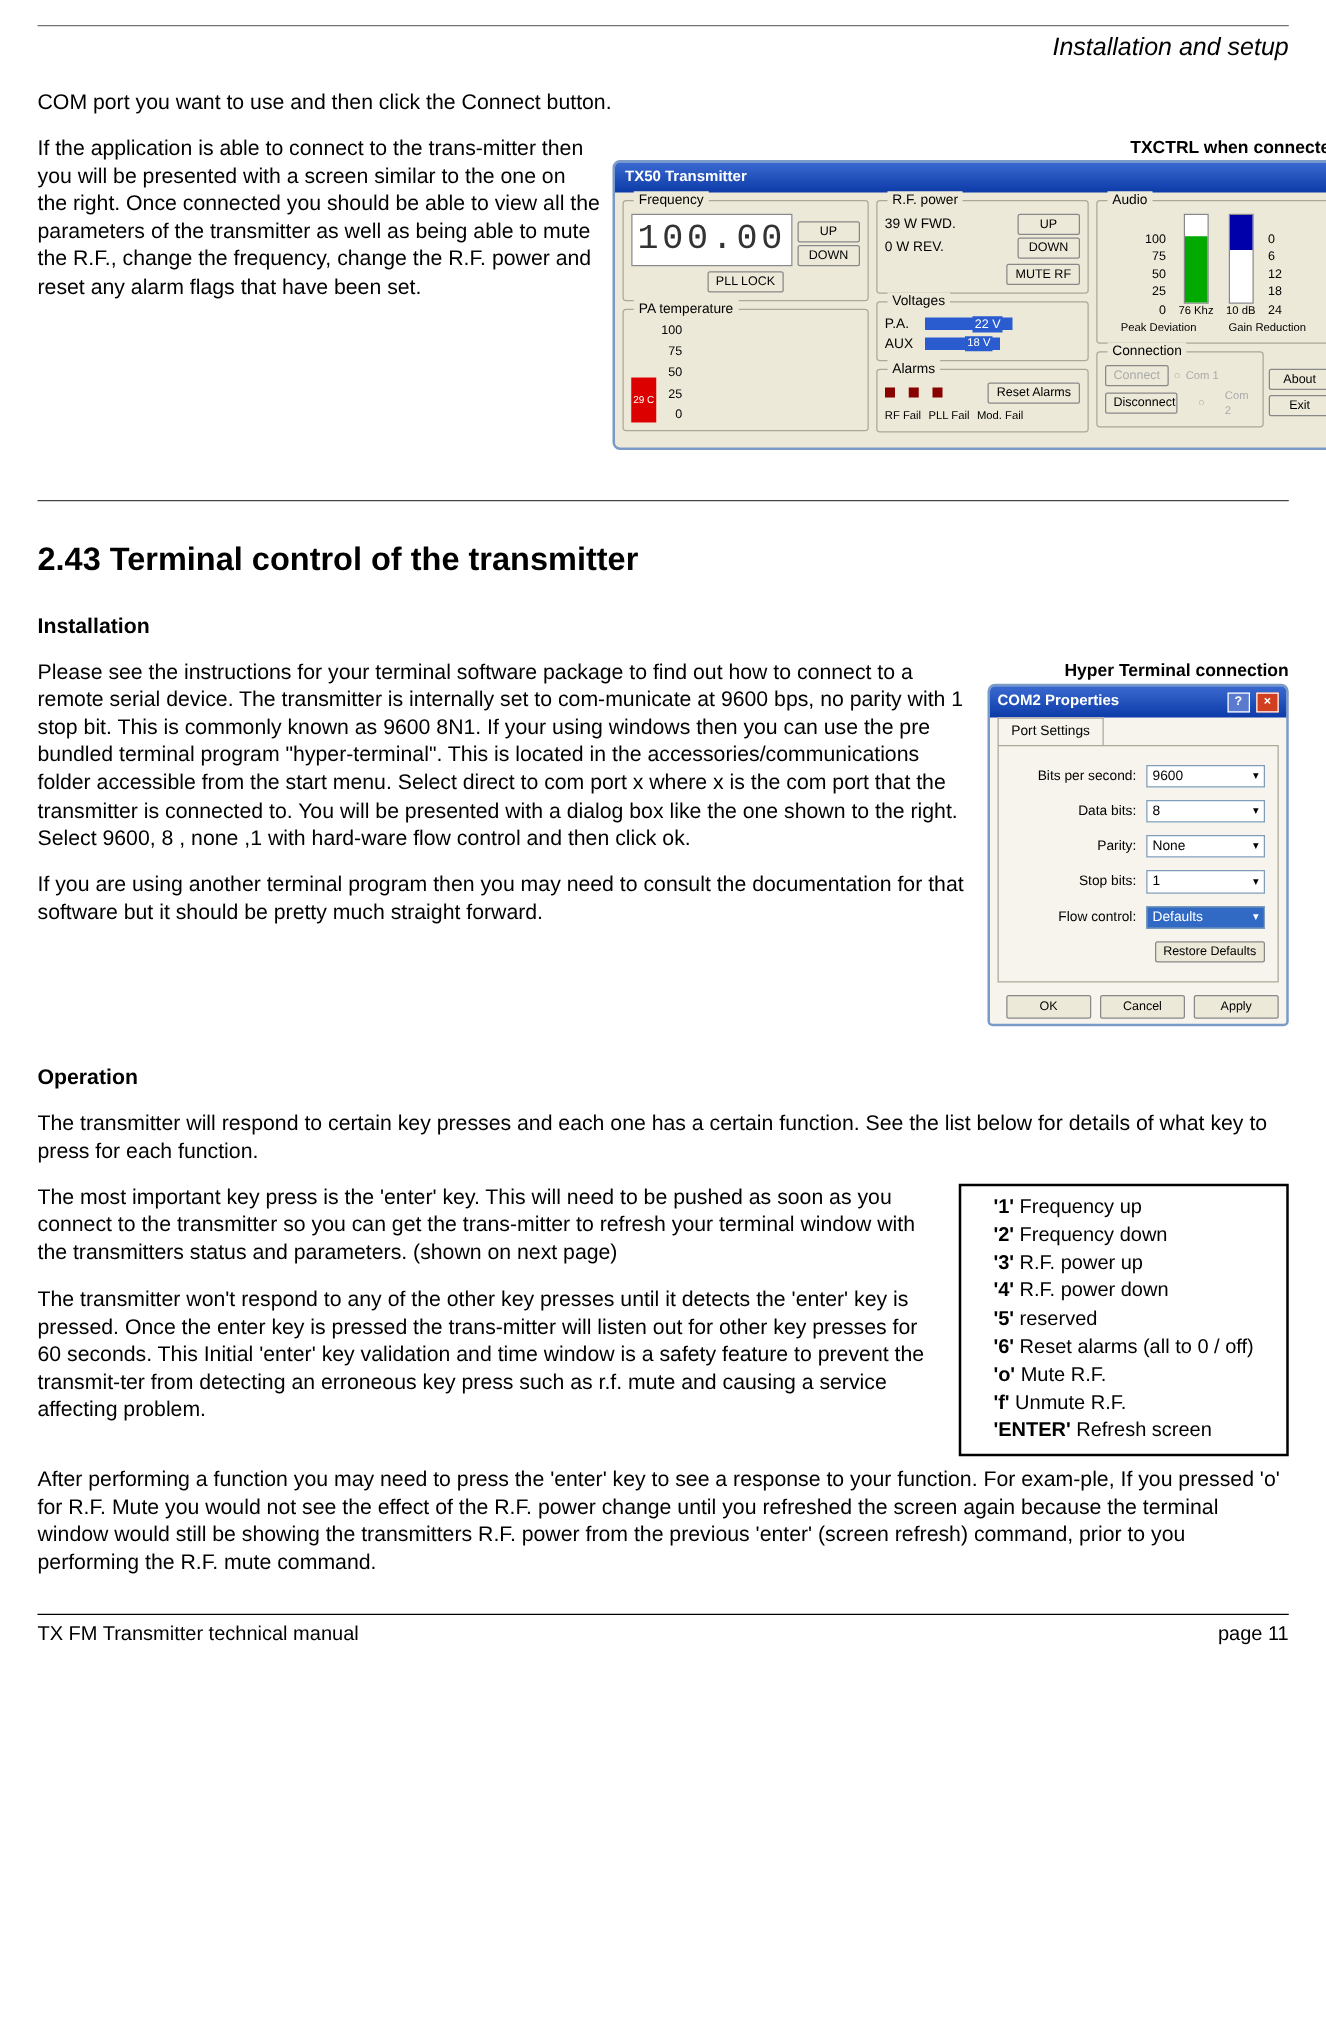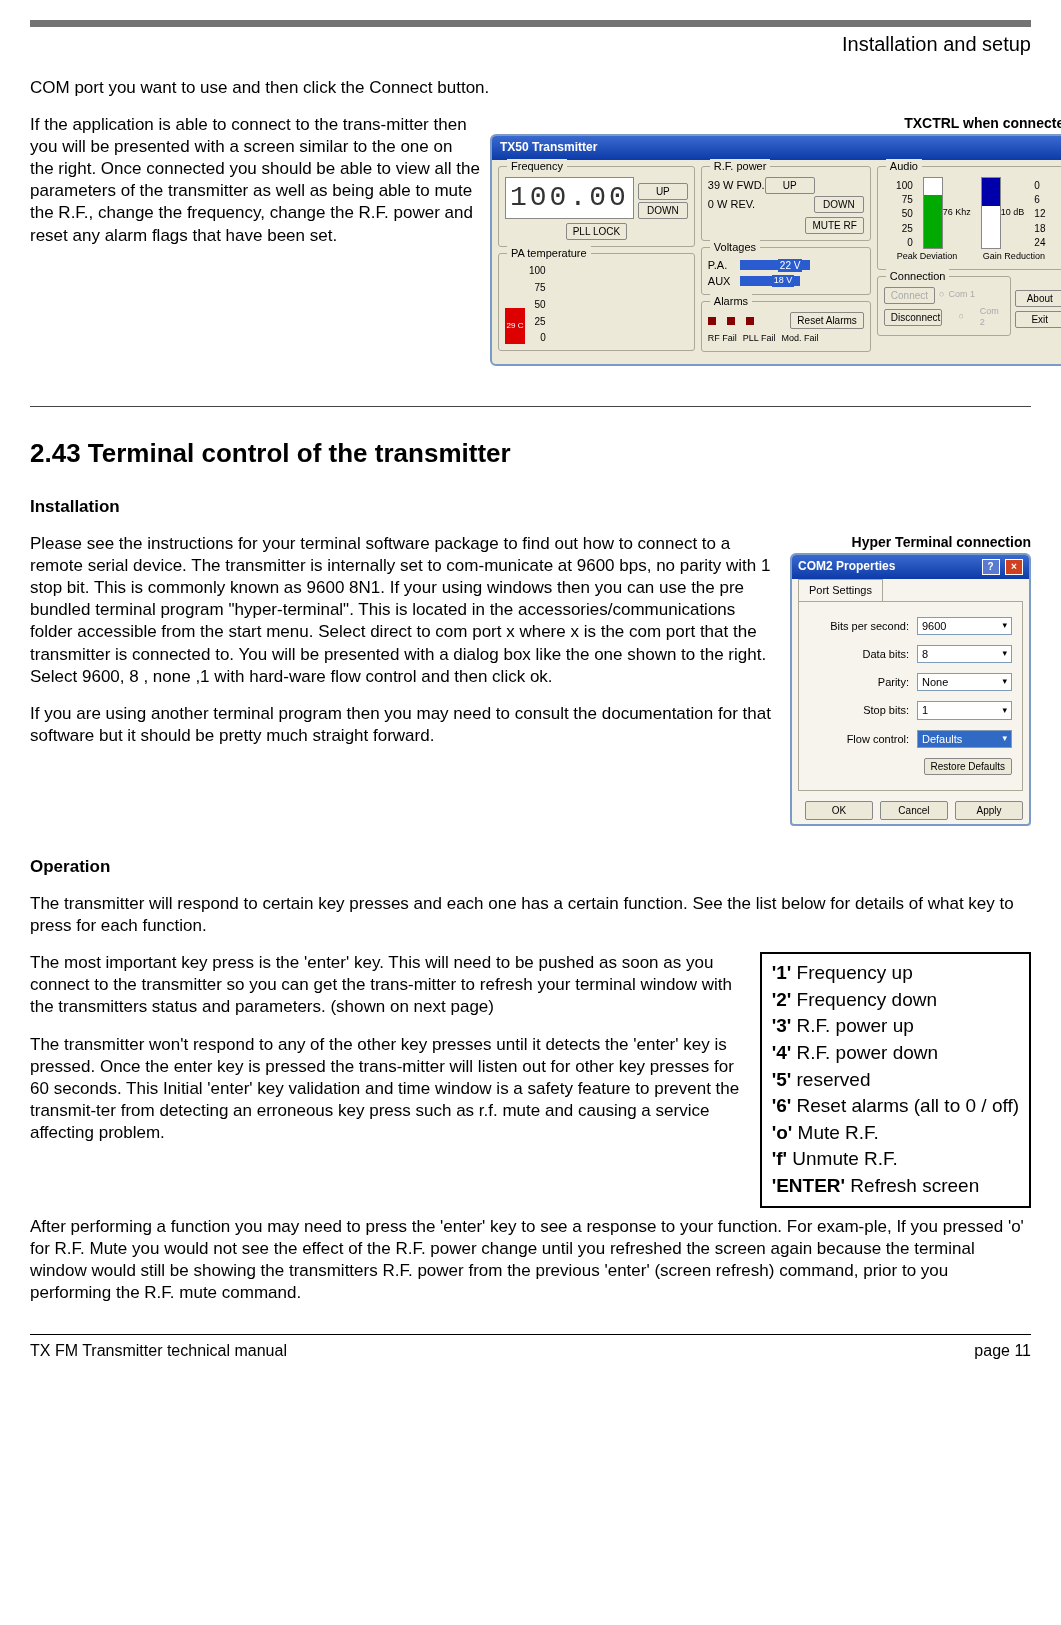--- a/index.html
+++ b/index.html
@@ -5,23 +5,24 @@
   body {
     font-family: Arial, Helvetica, sans-serif;
     margin: 0;
     padding: 20px 30px;
     width: 1001px;
     color: #000;
     font-size: 17px;
     line-height: 1.3;
   }
   .header-area {
-    border-top: 7px solid #737373;
+    border-top: 1px solid #737373;
     padding-top: 4px;
     margin-bottom: 20px;
+    font-style: italic;
   }
   .header-title {
     text-align: right;
     font-size: 20px;
   }
   .top-text {
     margin-bottom: 15px;
   }
   .top-flex {
     display: flex;
@@ -124,21 +125,21 @@
   .scale {
     display: flex;
     flex-direction: column;
     justify-content: space-between;
     height: 80px;
     font-size: 10px;
     text-align: right;
   }
   .led { width: 8px; height: 8px; background: #800; display: inline-block; margin-right: 8px; }
   .audio-box { display: flex; gap: 10px; align-items: flex-end; justify-content: center; }
-  .vbar-cont { display:flex; flex-direction: row; align-items: center; }
+  .vbar-cont { display:flex; flex-direction: column; align-items: center; }
   .vbar-outer { width: 18px; height: 70px; border:1px solid #888; background:#fff; position: relative; }
   .vbar-fill { position:absolute; bottom:0; left:0; right:0; }
   hr.section { margin: 40px 0 30px 0; border: none; border-top: 1px solid #444; }
   h2.sec-h {
     font-size: 26px;
     font-weight: bold;
     margin: 0 0 25px 0;
   }
   .bold-sub { font-weight: bold; margin-bottom: 15px; }
   .mid-flex { display: flex; gap: 10px; align-items: flex-start; }
@@ -155,22 +156,22 @@
   .sel { flex:1; border:1px solid #7f9db9; background:#fff; padding:1px 4px; font-size:11px; display:flex; justify-content:space-between; align-items:center; }
   .sel.hl { background:#316ac5; color:#fff; }
   .sel .arr { font-size:9px; color:#000; }
   .sel.hl .arr { color:#fff; }
   .dlg-btns { text-align:right; padding:4px 6px; }
   .dlg-btns .btn { margin-left:4px; min-width:50px; padding:2px 8px; }
   .restore { text-align:right; margin-top:10px; }
   
   .key-box {
     border: 2px solid #000;
-    padding: 6px 10px;
-    font-size: 19px;
+    padding: 6px 26px;
+    font-size: 16px;
     line-height: 1.4;
     float: right;
     margin-left: 8px;
     margin-bottom: 8px;
   }
   .key-box b { font-weight: bold; }
   .footer {
     border-top: 1px solid #000;
     margin-top: 30px;
     padding-top: 6px;
@@ -219,21 +220,21 @@
                 <span>25</span>
                 <span>0</span>
               </div>
             </div>
           </div>
         </div>
 
         <div class="wcol2">
           <div class="grp">
             <span class="gt">R.F. power</span>
-            <div style="display:flex;align-items:center;">
+            <div style="display:flex;justify-content:space-between;align-items:center;">
               <span>39 W FWD.</span>
               <span class="btn">UP</span>
             </div>
             <div style="display:flex;justify-content:space-between;align-items:center;margin-top:2px;">
               <span>0 W REV.</span>
               <span class="btn">DOWN</span>
             </div>
             <div style="text-align:right;margin-top:4px;"><span class="btn">MUTE RF</span></div>
           </div>
           <div class="grp">

